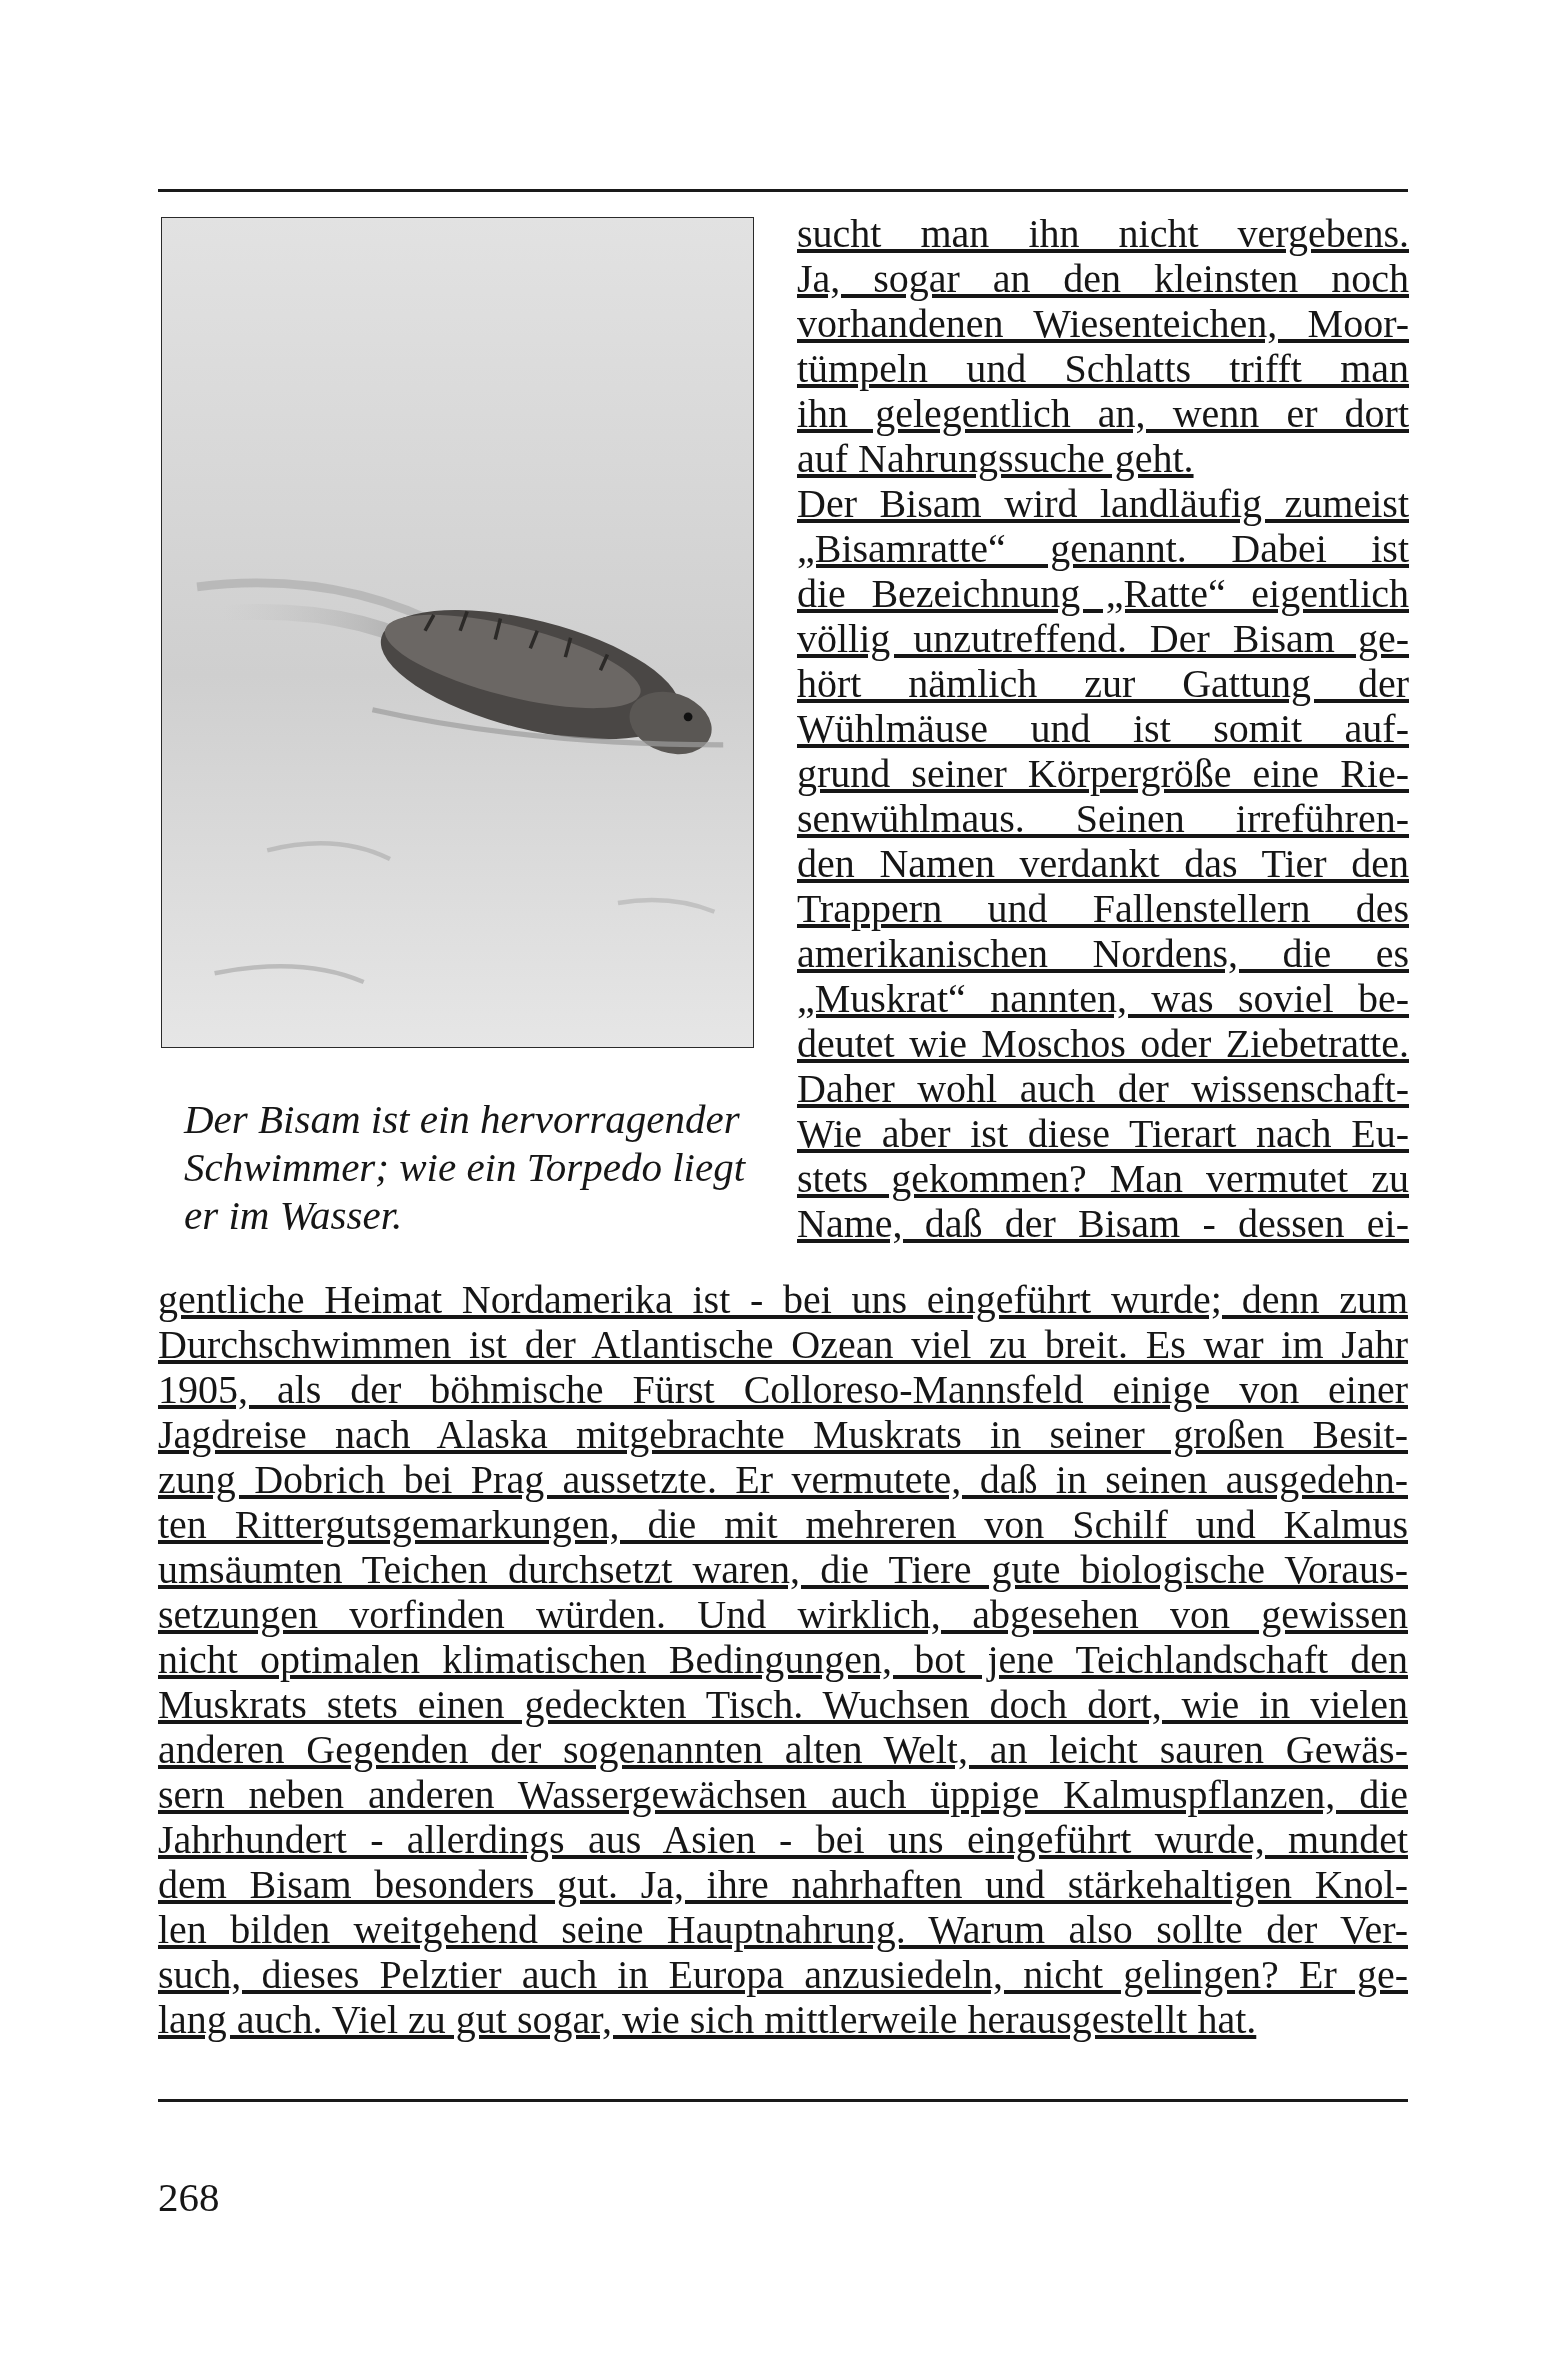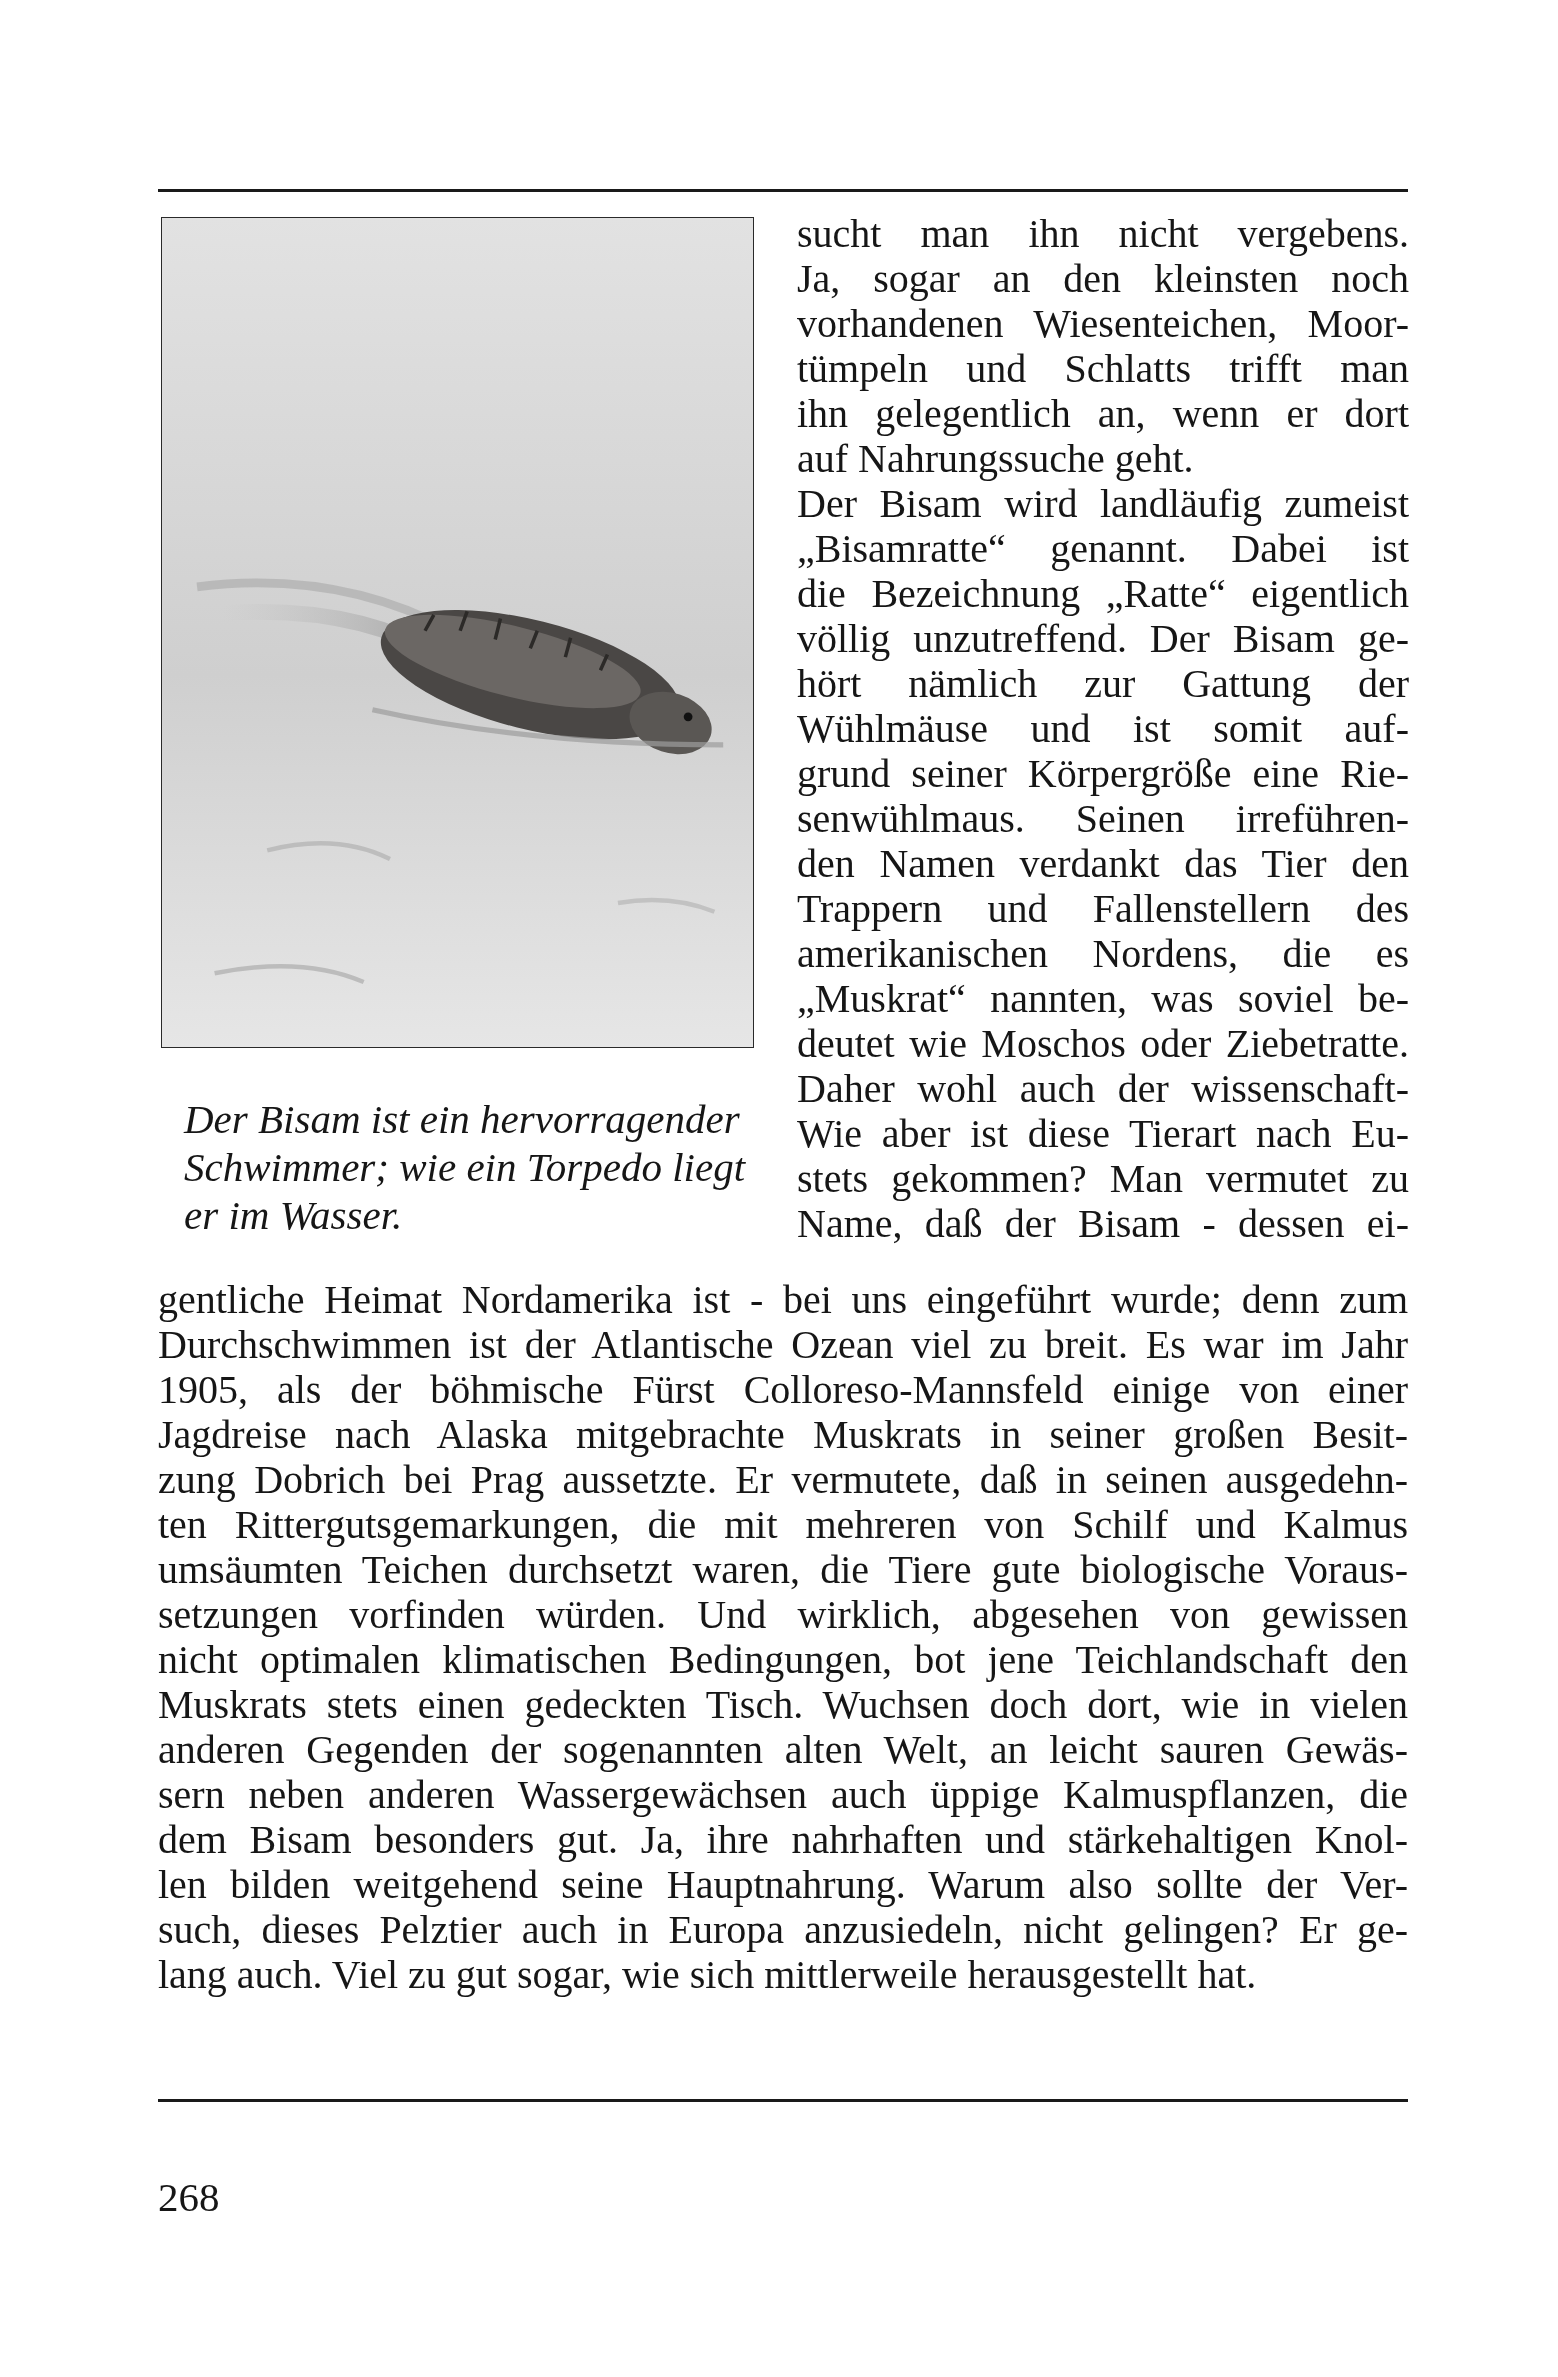--- a/index.html
+++ b/index.html
@@ -9,21 +9,21 @@
   .rule.top { top: 189px; }
   .rule.bottom { top: 2099px; }
   .photo { position: absolute; left: 161px; top: 217px; width: 593px; height: 831px;
            border: 1.8px solid #2a2a2a; box-sizing: border-box; overflow: hidden;
            background: linear-gradient(180deg, #e2e2e2 0%, #d6d6d6 35%, #cfcfcf 55%, #dcdcdc 80%, #e6e6e6 100%); }
   .photo svg { width: 100%; height: 100%; display: block; }
   .caption { position: absolute; left: 161px; top: 1095px; width: 599px;
              font-style: italic; font-size: 41px; line-height: 48px; margin-left: 23px; }
   .caption span { display: block; white-space: nowrap; }
   .rcol { position: absolute; left: 797px; top: 211px; width: 612px; font-size: 40px; line-height: 45px; }
-  .rcol .ln, .full .ln { display: block; white-space: nowrap; text-align: justify; text-align-last: justify; }
+  .rcol .ln, .full .ln { display: block; white-space: nowrap; text-align: justify; text-align-last: justify; text-decoration: underline; }
   .rcol .ln.last, .full .ln.last { text-align-last: left; }
   .full { position: absolute; left: 158px; top: 1277px; width: 1250px; font-size: 40px; line-height: 45px; }
   .pagenum { position: absolute; left: 158px; top: 2173px; font-size: 41px; }
 </style>
 </head>
 <body>
 
 <div class="rule top"></div>
 
 <div class="photo" role="img" aria-label="Black-and-white photo of a muskrat swimming in water">
@@ -86,20 +86,21 @@
   <span class="ln">1905, als der böhmische Fürst Colloreso-Mannsfeld einige von einer</span>
   <span class="ln">Jagdreise nach Alaska mitgebrachte Muskrats in seiner großen Besit-</span>
   <span class="ln">zung Dobrich bei Prag aussetzte. Er vermutete, daß in seinen ausgedehn-</span>
   <span class="ln">ten Rittergutsgemarkungen, die mit mehreren von Schilf und Kalmus</span>
   <span class="ln">umsäumten Teichen durchsetzt waren, die Tiere gute biologische Voraus-</span>
   <span class="ln">setzungen vorfinden würden. Und wirklich, abgesehen von gewissen</span>
   <span class="ln">nicht optimalen klimatischen Bedingungen, bot jene Teichlandschaft den</span>
   <span class="ln">Muskrats stets einen gedeckten Tisch. Wuchsen doch dort, wie in vielen</span>
   <span class="ln">anderen Gegenden der sogenannten alten Welt, an leicht sauren Gewäs-</span>
   <span class="ln">sern neben anderen Wassergewächsen auch üppige Kalmuspflanzen, die</span>
+  <span class="ln">Jahrhundert - allerdings aus Asien - bei uns eingeführt wurde, mundet</span>
   <span class="ln">dem Bisam besonders gut. Ja, ihre nahrhaften und stärkehaltigen Knol-</span>
   <span class="ln">len bilden weitgehend seine Hauptnahrung. Warum also sollte der Ver-</span>
   <span class="ln">such, dieses Pelztier auch in Europa anzusiedeln, nicht gelingen? Er ge-</span>
   <span class="ln last">lang auch. Viel zu gut sogar, wie sich mittlerweile herausgestellt hat.</span>
 </div>
 
 <div class="rule bottom"></div>
 
 <div class="pagenum">268</div>
 

